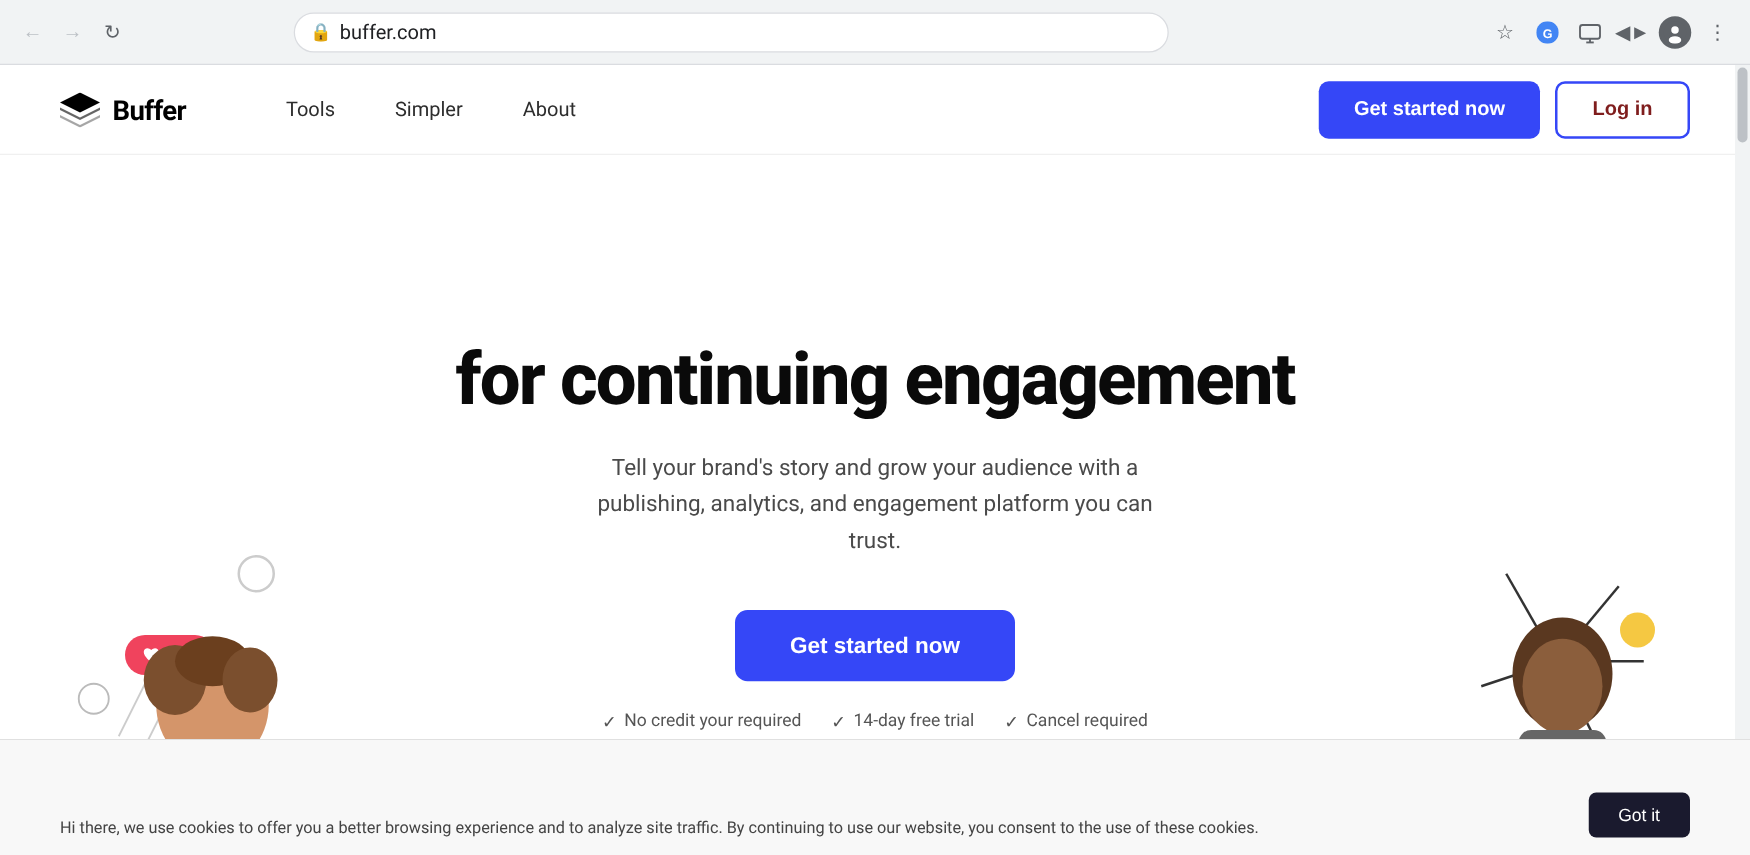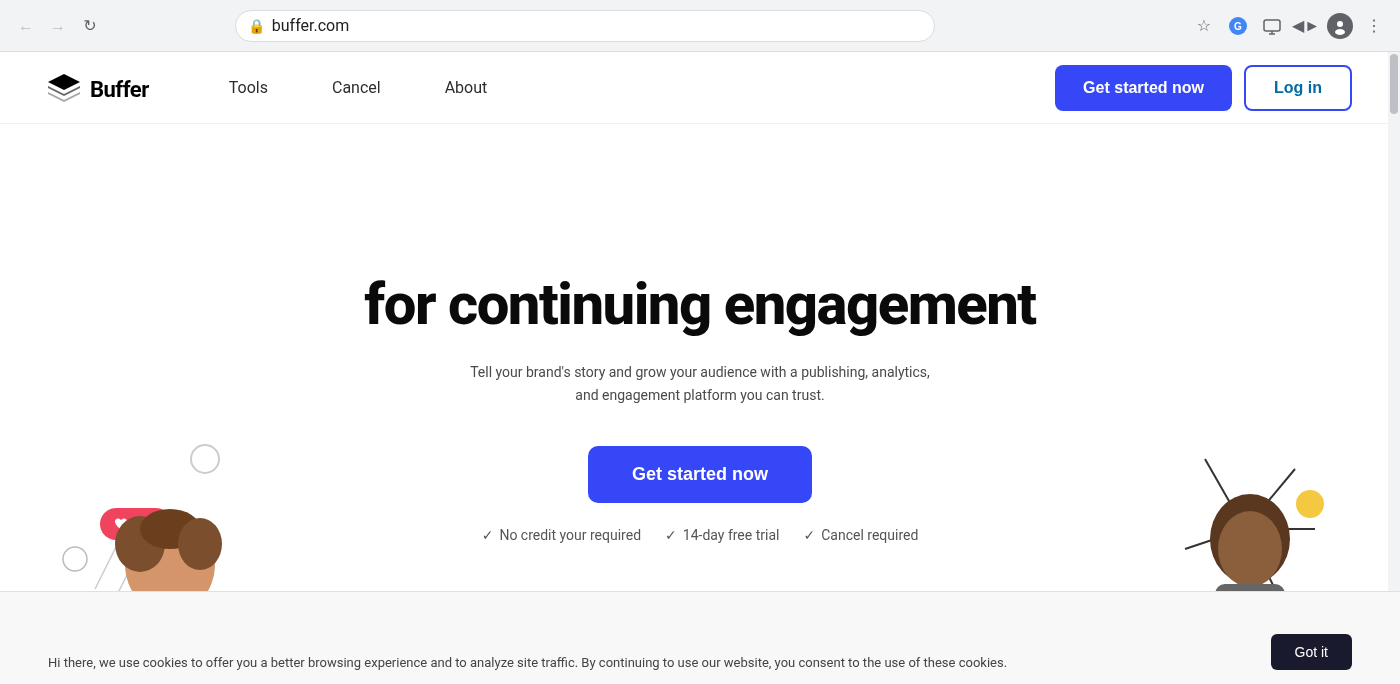--- a/index.html
+++ b/index.html
@@ -141,21 +141,21 @@
     .navbar-brand-name {
       font-size: 22px;
       font-weight: 700;
       color: #000;
       letter-spacing: -0.5px;
     }
 
     .navbar-nav {
       display: flex;
       align-items: flex-end;
-      gap: 24px;
+      gap: 8px;
       flex: 1;
     }
 
     .nav-link {
       font-size: 16px;
       color: #2d2d2d;
       text-decoration: none;
       padding: 8px 20px;
       border-radius: 6px;
       cursor: pointer;
@@ -175,21 +175,21 @@
       padding: 14px 28px;
       border-radius: 8px;
       font-size: 16px;
       font-weight: 600;
       cursor: pointer;
       white-space: nowrap;
     }
 
     .btn-login {
       background: transparent;
-      color: #0369a1;
+      color: #7f1d1d;
       border: 2px solid #3547F7;
       padding: 12px 28px;
       border-radius: 8px;
       font-size: 16px;
       font-weight: 600;
       cursor: pointer;
       white-space: nowrap;
     }
 
     
@@ -208,21 +208,21 @@
       font-size: 58px;
       font-weight: 800;
       color: #0a0a0a;
       line-height: 1.15;
       max-width: 680px;
       margin-bottom: 24px;
       letter-spacing: -1.5px;
     }
 
     .hero-subtitle {
-      font-size: 14px;
+      font-size: 18px;
       color: #4a4a4a;
       line-height: 1.6;
       max-width: 480px;
       margin-bottom: 40px;
     }
 
     .btn-hero-cta {
       background: #3547F7;
       color: white;
       border: none;
@@ -405,21 +405,21 @@
       <svg class="buffer-logo-icon" viewBox="0 0 32 28" fill="none">
         <polygon points="16,0 32,8 16,16 0,8" fill="#000"></polygon>
         <polygon points="0,12 16,20 32,12 32,14 16,22 0,14" fill="#000" opacity="0.6"></polygon>
         <polygon points="0,18 16,26 32,18 32,20 16,28 0,20" fill="#000" opacity="0.35"></polygon>
       </svg>
       <span class="navbar-brand-name">Buffer</span>
     </a>
 
     <div class="navbar-nav">
       <a class="nav-link" href="#">Tools</a>
-      <a class="nav-link" href="#">Cancel</a>
+      <a class="nav-link" href="#">Simpler</a>
       <a class="nav-link" href="#">About</a>
     </div>
 
     <div class="navbar-actions">
       <button class="btn-get-started">Get started now</button>
       <button class="btn-login">Log in</button>
     </div>
   </nav>
 
   <section class="hero">

